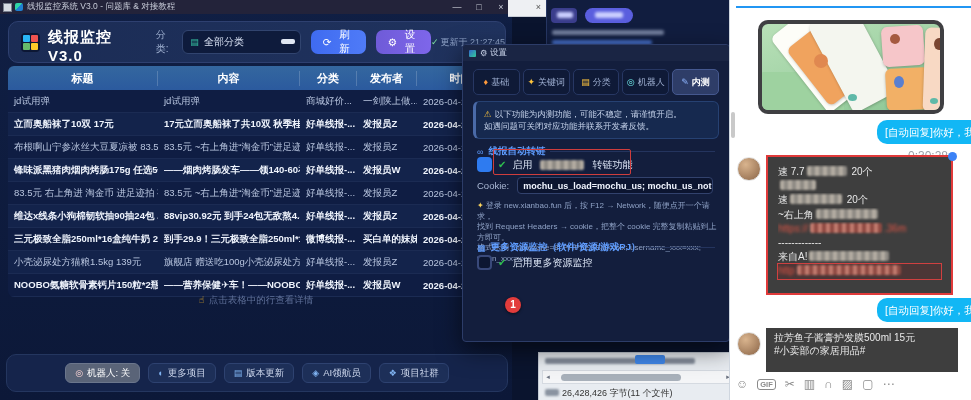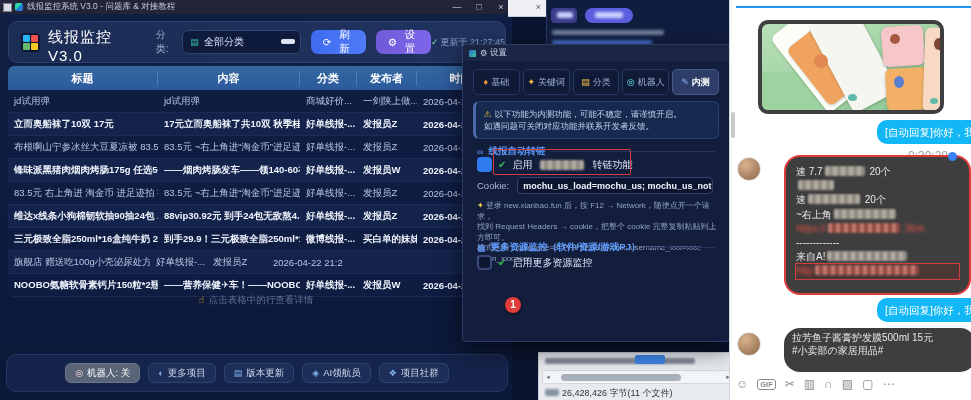--- a/index.html
+++ b/index.html
@@ -18,21 +18,21 @@
   .os-btn{width:22px;text-align:center;font-size:9px;color:#c5c9d4;cursor:default;}
   .hdr{position:absolute;left:8px;top:21px;width:496px;height:40px;border-radius:10px;
        background:linear-gradient(90deg,#1b2c55,#20335f);border:1px solid #2e4070;
        display:flex;align-items:center;}
   .logo{width:19px;height:19px;margin-left:12px;border-radius:4px;background:#0c1734;
         display:grid;grid-template-columns:7px 7px;grid-template-rows:7px 7px;gap:1px;
         padding:2px;box-sizing:border-box;}
   .logo i{border-radius:1px;}
   .logo i:nth-child(1){background:#29b6f6}.logo i:nth-child(2){background:#ef5350}
   .logo i:nth-child(3){background:#66bb6a}.logo i:nth-child(4){background:#ffca28}
-  .apptitle{font-size:15px;font-weight:normal;color:#ffffff;margin-left:8px;letter-spacing:1px;margin-top:8px;}
+  .apptitle{font-size:15px;font-weight:bold;color:#ffffff;margin-left:8px;letter-spacing:1px;margin-top:8px;}
   .catlabel{font-size:10px;color:#9fb0d0;margin-left:13px;}
   .select{width:128px;height:22px;margin-left:6px;border-radius:6px;background:#0e1b3c;
           border:1px solid #31446f;display:flex;align-items:center;font-size:10px;color:#d7e0f2;position:relative;}
   .select .sic{color:#35c0a0;margin:0 5px 0 7px;font-size:9px;}
   .select-dash{position:absolute;right:5px;top:8px;width:14px;height:5px;border-radius:2px;background:#dfe6f2;}
   .hbtn{height:24px;border:none;border-radius:7px;color:#fff;font-size:10.5px;display:flex;
         align-items:center;gap:4px;padding:0 12px;margin-left:10px;cursor:pointer;
         font-family:inherit;}
   .hbtn.refresh{background:linear-gradient(90deg,#3f6bf0,#4f7bf8);}
   .hbtn.settings{background:linear-gradient(90deg,#6f5bd8,#7e66ea);}
@@ -137,22 +137,22 @@
   .card.o1{left:42px;top:6px;width:40px;height:72px;background:#f0a35e;transform:rotate(-38deg);}
   .card.p1{left:120px;top:2px;width:42px;height:40px;background:#f6c6c9;transform:rotate(-4deg);}
   .card.p2{left:124px;top:44px;width:44px;height:42px;background:#f2b066;transform:rotate(-3deg);}
   .card.p3{left:162px;top:4px;width:38px;height:84px;background:#f8d9c4;transform:rotate(2deg);}
   .dot{position:absolute;border-radius:50%;}
   .bubble-blue{position:absolute;background:#12b7f5;color:#fff;font-size:10.5px;line-height:14px;
                padding:5px 8px;border-radius:10px;white-space:nowrap;}
   .chat-time{position:absolute;font-size:12px;color:#9aa0a8;text-align:right;}
   .avatar{position:absolute;width:22px;height:22px;border-radius:50%;
           background:radial-gradient(circle at 35% 30%,#d9b48e,#8a6446);border:1px solid #e4e4e4;}
-  .bubble-dark{position:absolute;background:#3e3e3e;color:#e9e9e9;border-radius:16px;
-               padding:8px 10px;font-size:10px;box-sizing:border-box;margin-left:18px;}
+  .bubble-dark{position:absolute;background:#3e3e3e;color:#e9e9e9;border-radius:0;
+               padding:8px 10px;font-size:10px;box-sizing:border-box;}
   .bubble-dark.annot{border:2px solid #e03a3a;}
   .pin{position:absolute;width:9px;height:9px;border-radius:50%;background:#3b82f6;z-index:5;}
   .mline{height:14.2px;line-height:14.2px;white-space:nowrap;overflow:hidden;}
   .mline.box{outline:1px solid #d04040;background:rgba(120,30,30,.25);}
   .redtext{color:#e05545;}
   .blurtext{filter:blur(1.6px);}
   .blurblock{display:inline-block;height:10px;border-radius:2px;vertical-align:-1px;margin:0 2px;
              background:repeating-linear-gradient(90deg,#b3aca2 0 4px,#8e8a84 4px 8px);filter:blur(1px);}
   .blurblock.redb{background:repeating-linear-gradient(90deg,#c07a6e 0 4px,#8f4a42 4px 8px);}
   .chat-toolbar{position:absolute;left:6px;top:376px;display:flex;align-items:center;gap:9px;color:#8a8a8a;}
@@ -253,20 +253,21 @@
             <div class="tcell c-time">2026-04-22 21:2</div>
           </div>
           <div class="trow bold">
             <div class="tcell c-title">三元极致全脂250ml*16盒纯牛奶 29...</div>
             <div class="tcell c-content">到手29.9！三元极致全脂250ml*16...</div>
             <div class="tcell c-category">微博线报-...</div>
             <div class="tcell c-publisher">买白单的妹妹</div>
             <div class="tcell c-time">2026-04-22 21:2</div>
           </div>
           <div class="trow alt">
+            <div class="tcell c-title">小壳泌尿处方猫粮1.5kg 139元</div>
             <div class="tcell c-content">旗舰店 赠送吃100g小壳泌尿处方猫粮...</div>
             <div class="tcell c-category">好单线报-...</div>
             <div class="tcell c-publisher">发报员Z</div>
             <div class="tcell c-time">2026-04-22 21:2</div>
           </div>
           <div class="trow bold">
             <div class="tcell c-title">NOOBO氨糖软骨素钙片150粒*2瓶3...</div>
             <div class="tcell c-content">——营养保健✈车！——NOOBO ...</div>
             <div class="tcell c-category">好单线报-...</div>
             <div class="tcell c-publisher">发报员W</div>

